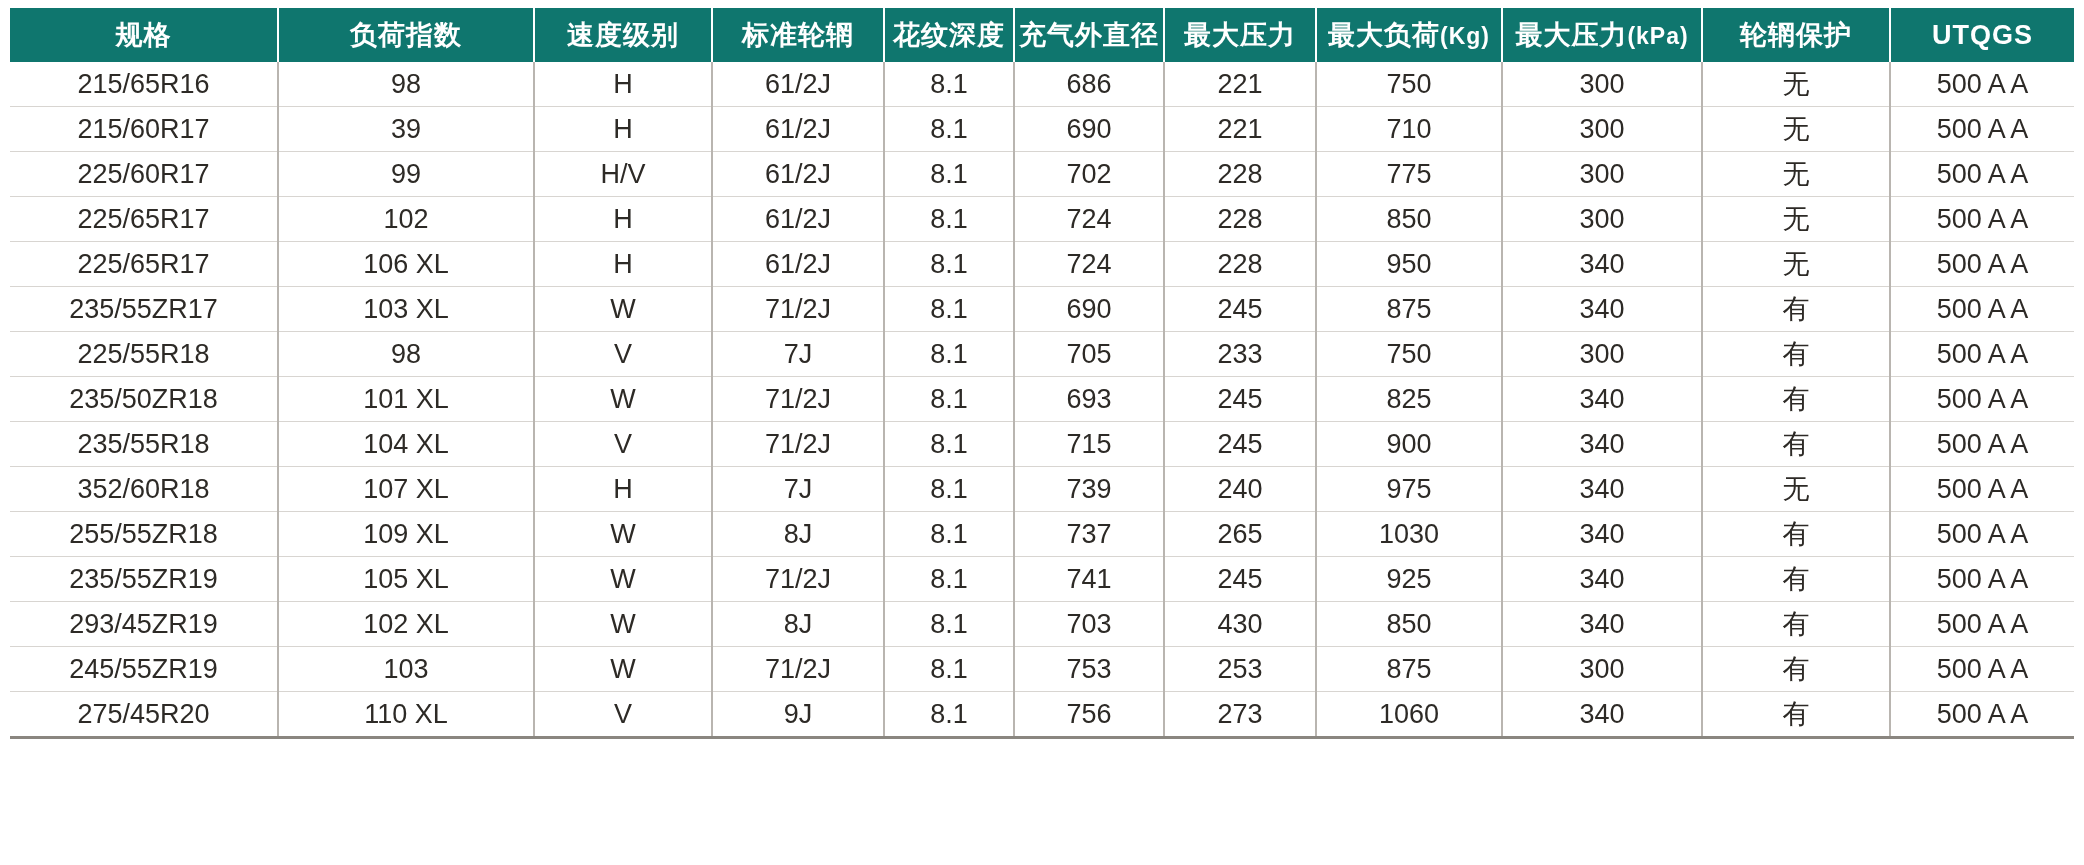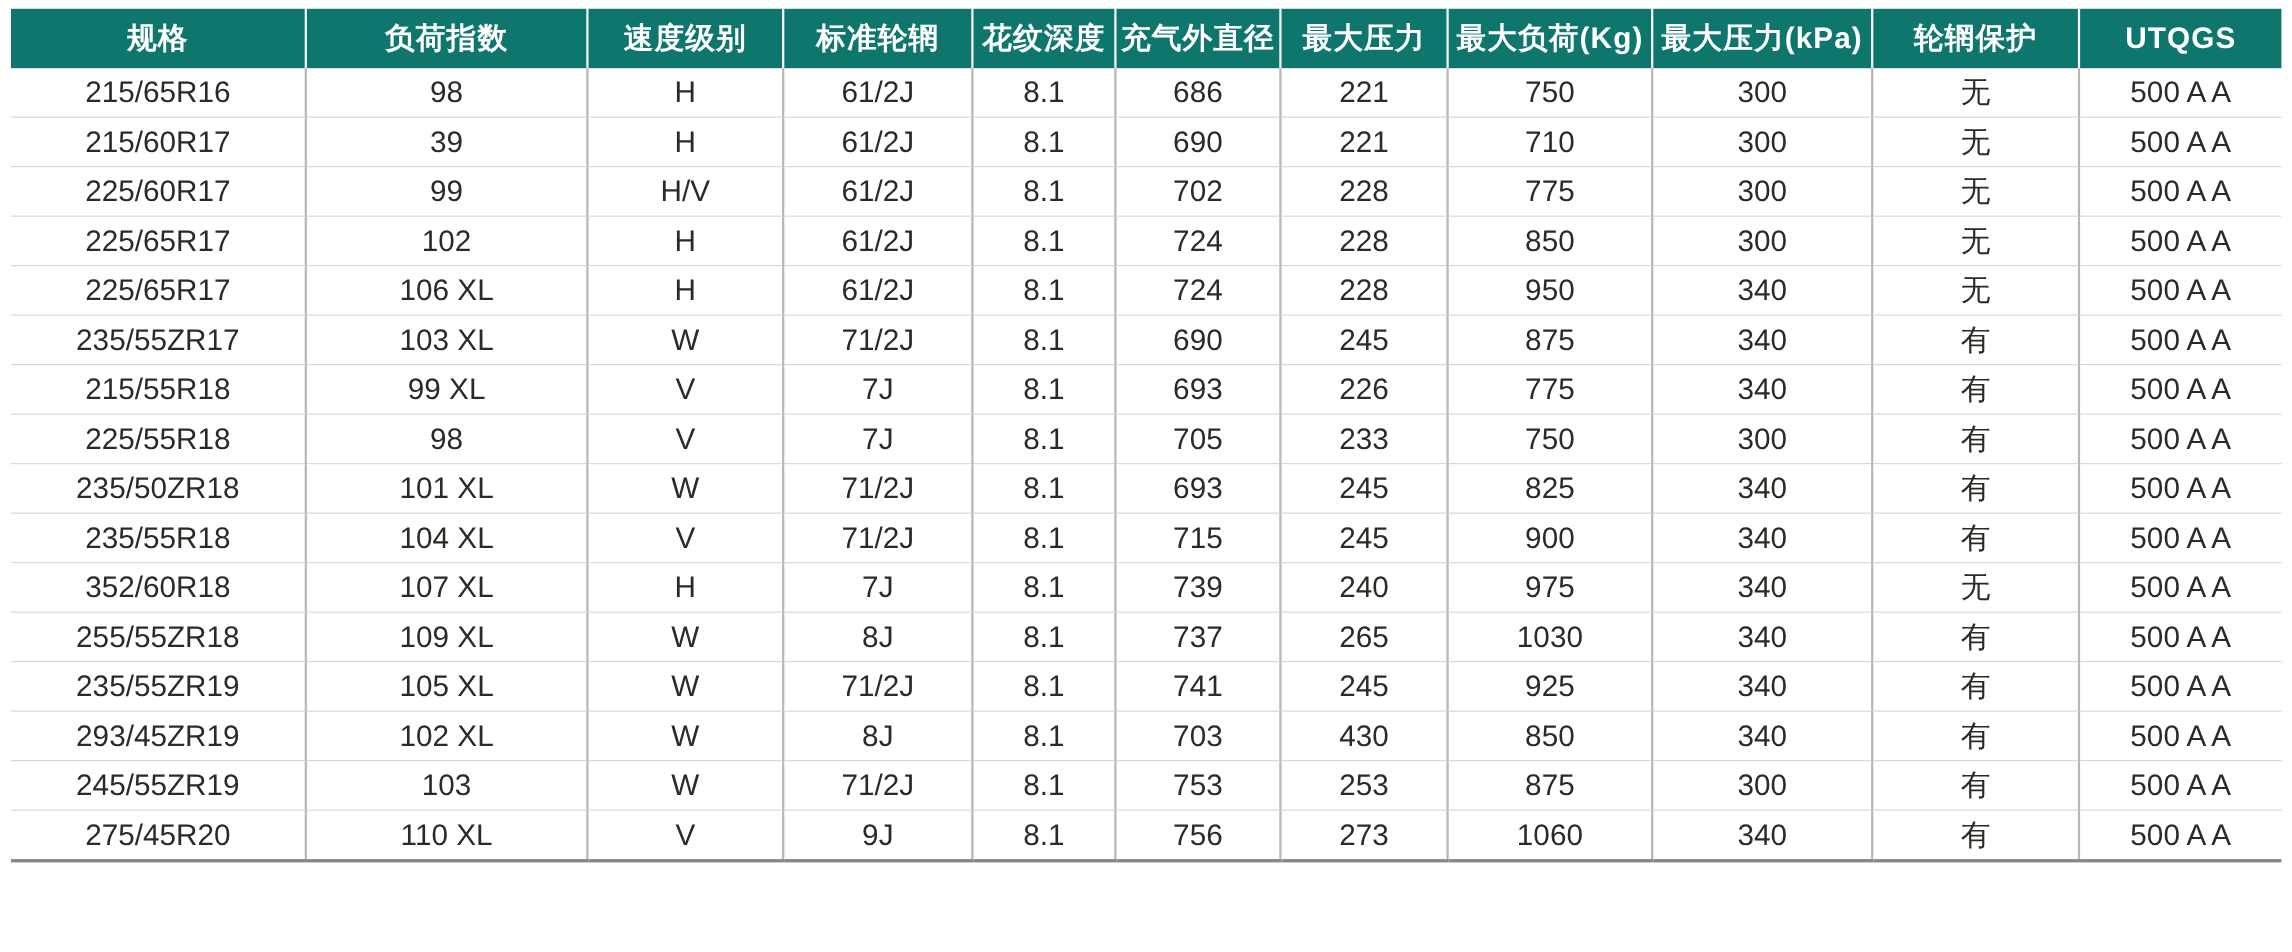--- a/index.html
+++ b/index.html
@@ -35,21 +35,21 @@
     text-align: center;
     vertical-align: middle;
     border-right: 2px solid #ffffff;
     letter-spacing: 1px;
     white-space: nowrap;
   }
   table.spec-table thead th:last-child {
     border-right: none;
   }
   table.spec-table thead th .unit {
-    font-size: 27px;
+    font-size: 23px;
     font-weight: bold;
   }
   table.spec-table tbody td {
     font-size: 27px;
     height: 44px;
     padding: 0 2px;
     text-align: center;
     vertical-align: middle;
     border-right: 2px solid #b9b5b0;
     border-bottom: 1px solid #d8d5d1;
@@ -181,33 +181,20 @@
           <td>71/2J</td>
           <td>8.1</td>
           <td>690</td>
           <td>245</td>
           <td>875</td>
           <td>340</td>
           <td>有</td>
           <td>500 A A</td>
         </tr>
         <tr>
-          <td>215/55R18</td>
-          <td>99 XL</td>
-          <td>V</td>
-          <td>7J</td>
-          <td>8.1</td>
-          <td>693</td>
-          <td>226</td>
-          <td>775</td>
-          <td>340</td>
-          <td>有</td>
-          <td>500 A A</td>
-        </tr>
-        <tr>
           <td>225/55R18</td>
           <td>98</td>
           <td>V</td>
           <td>7J</td>
           <td>8.1</td>
           <td>705</td>
           <td>233</td>
           <td>750</td>
           <td>300</td>
           <td>有</td>

